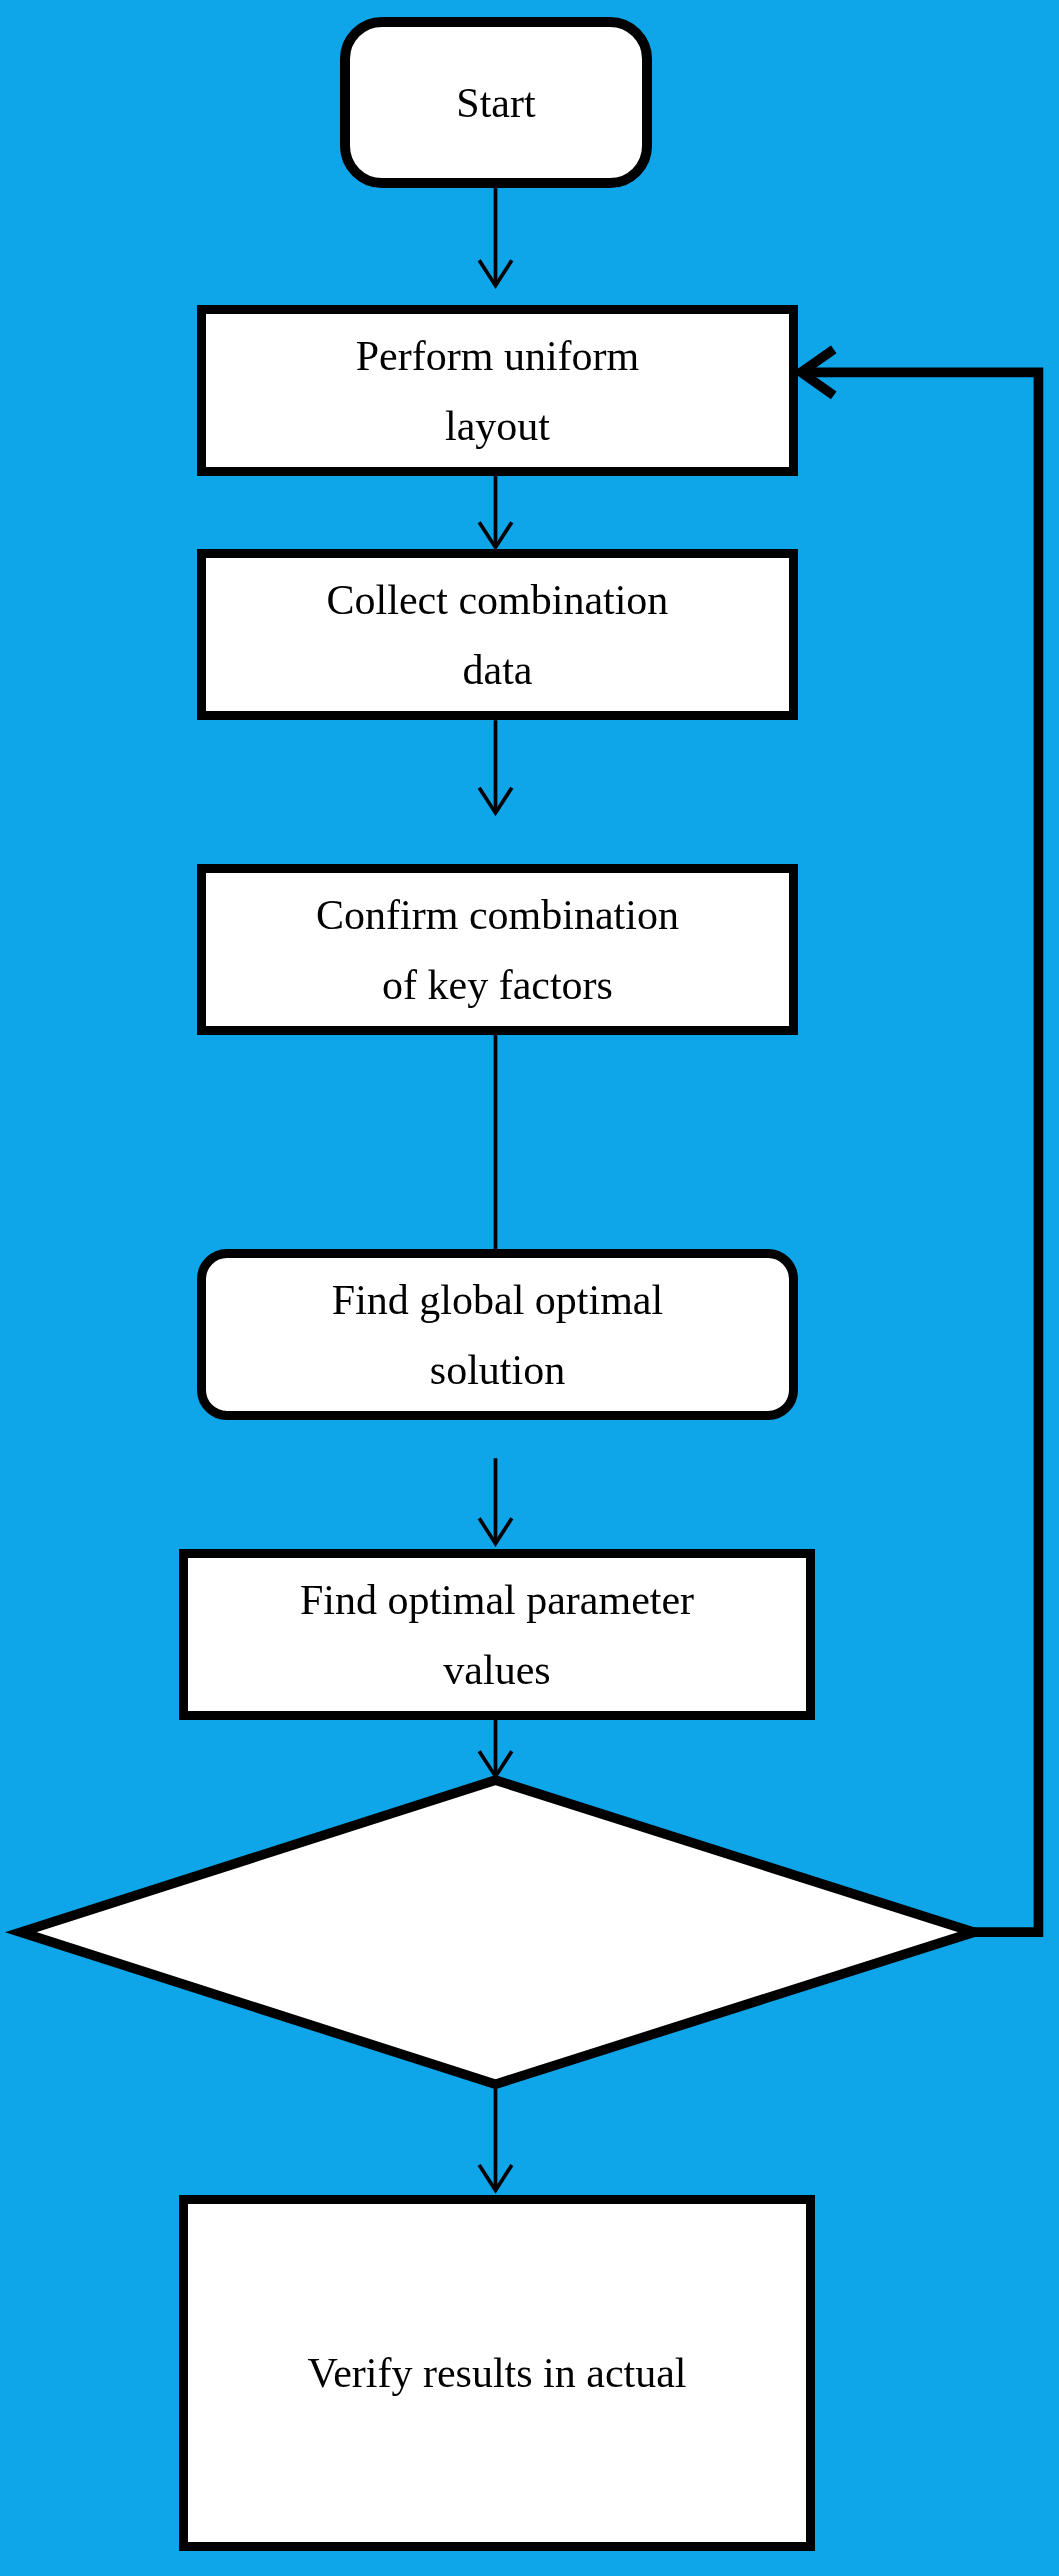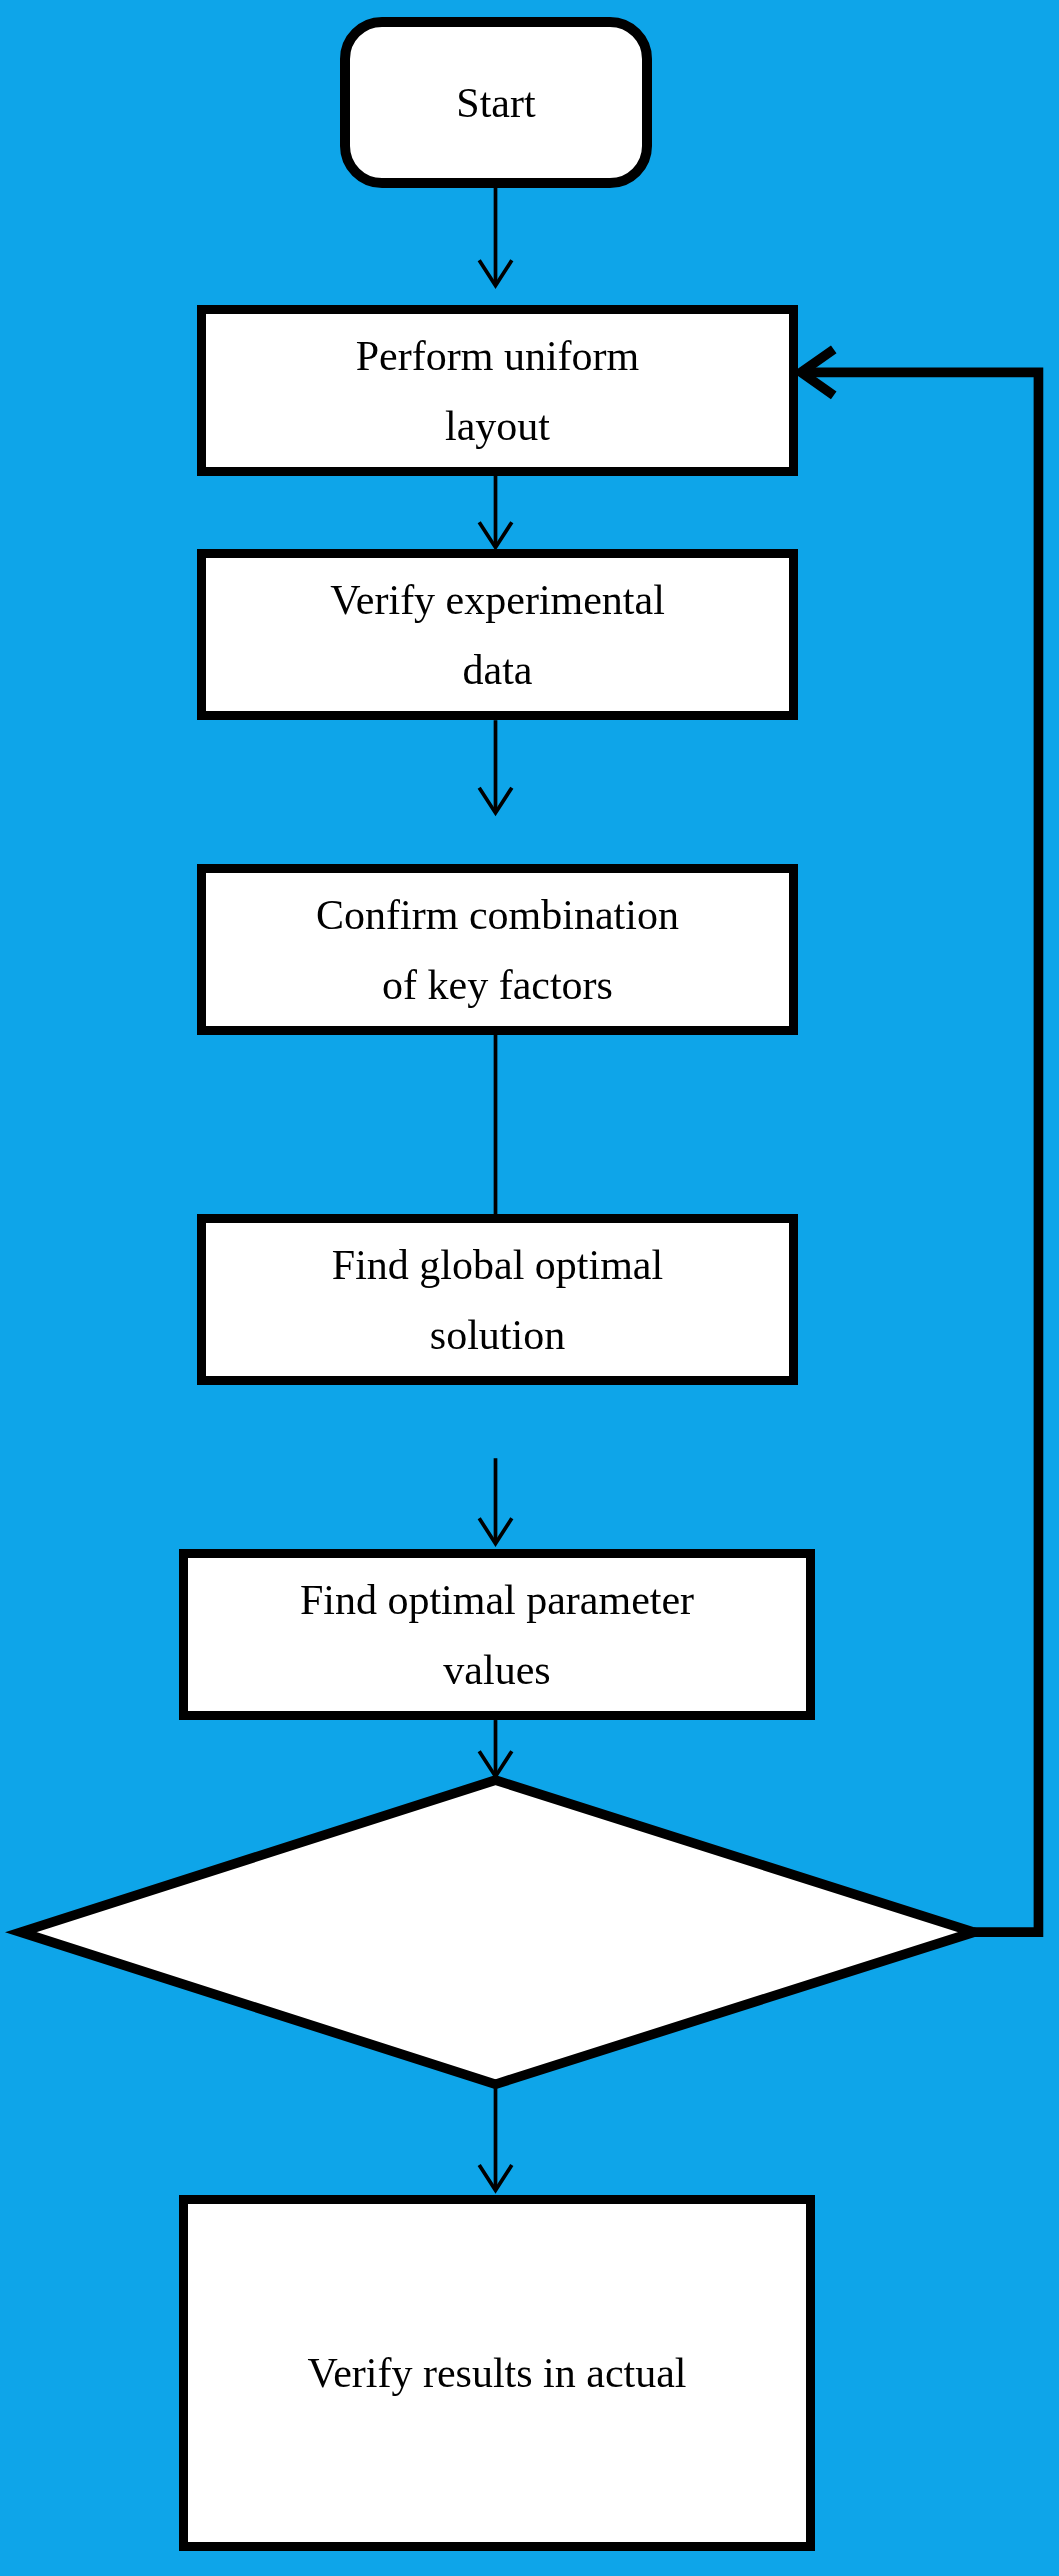--- a/index.html
+++ b/index.html
@@ -35,21 +35,21 @@
   .node .tline { white-space: nowrap; }
   .terminator {
     left: 340px; top: 17px;
     width: 312px; height: 171px;
     border-width: 10.4px;
     border-radius: 42px;
   }
   .proc-2 { left: 197px; top: 305px;  width: 601px; height: 171px; }
   .proc-3 { left: 197px; top: 549px;  width: 601px; height: 171px; }
   .proc-4 { left: 197px; top: 818px; width: 601px; height: 171px; margin-top: 46px; }
-  .proc-5 { left: 197px; top: 1214px; width: 601px; height: 171px; }
+  .proc-5 { left: 197px; top: 1249px; width: 601px; height: 171px; border-radius: 30px; }
   .proc-6 { left: 179px; top: 1549px; width: 636px; height: 171px; text-align: right; }
   .proc-8 { left: 179px; top: 2195px; width: 636px; height: 356px; }
   .diamond-label {
     position: absolute;
     left: 236px; top: 1828px;
     width: 519px; height: 208px;
     display: flex;
     flex-direction: column;
     justify-content: center;
     align-items: center;
@@ -112,21 +112,21 @@
   <div class="node terminator">
     <div class="tline">Start</div>
   </div>
 
   <div class="node proc-2">
     <div class="tline">Perform uniform</div>
     <div class="tline">layout</div>
   </div>
 
   <div class="node proc-3">
-    <div class="tline">Verify experimental</div>
+    <div class="tline">Collect combination</div>
     <div class="tline">data</div>
   </div>
 
   <div class="node proc-4">
     <div class="tline">Confirm combination</div>
     <div class="tline">of key factors</div>
   </div>
 
   <div class="node proc-5">
     <div class="tline">Find global optimal</div>

